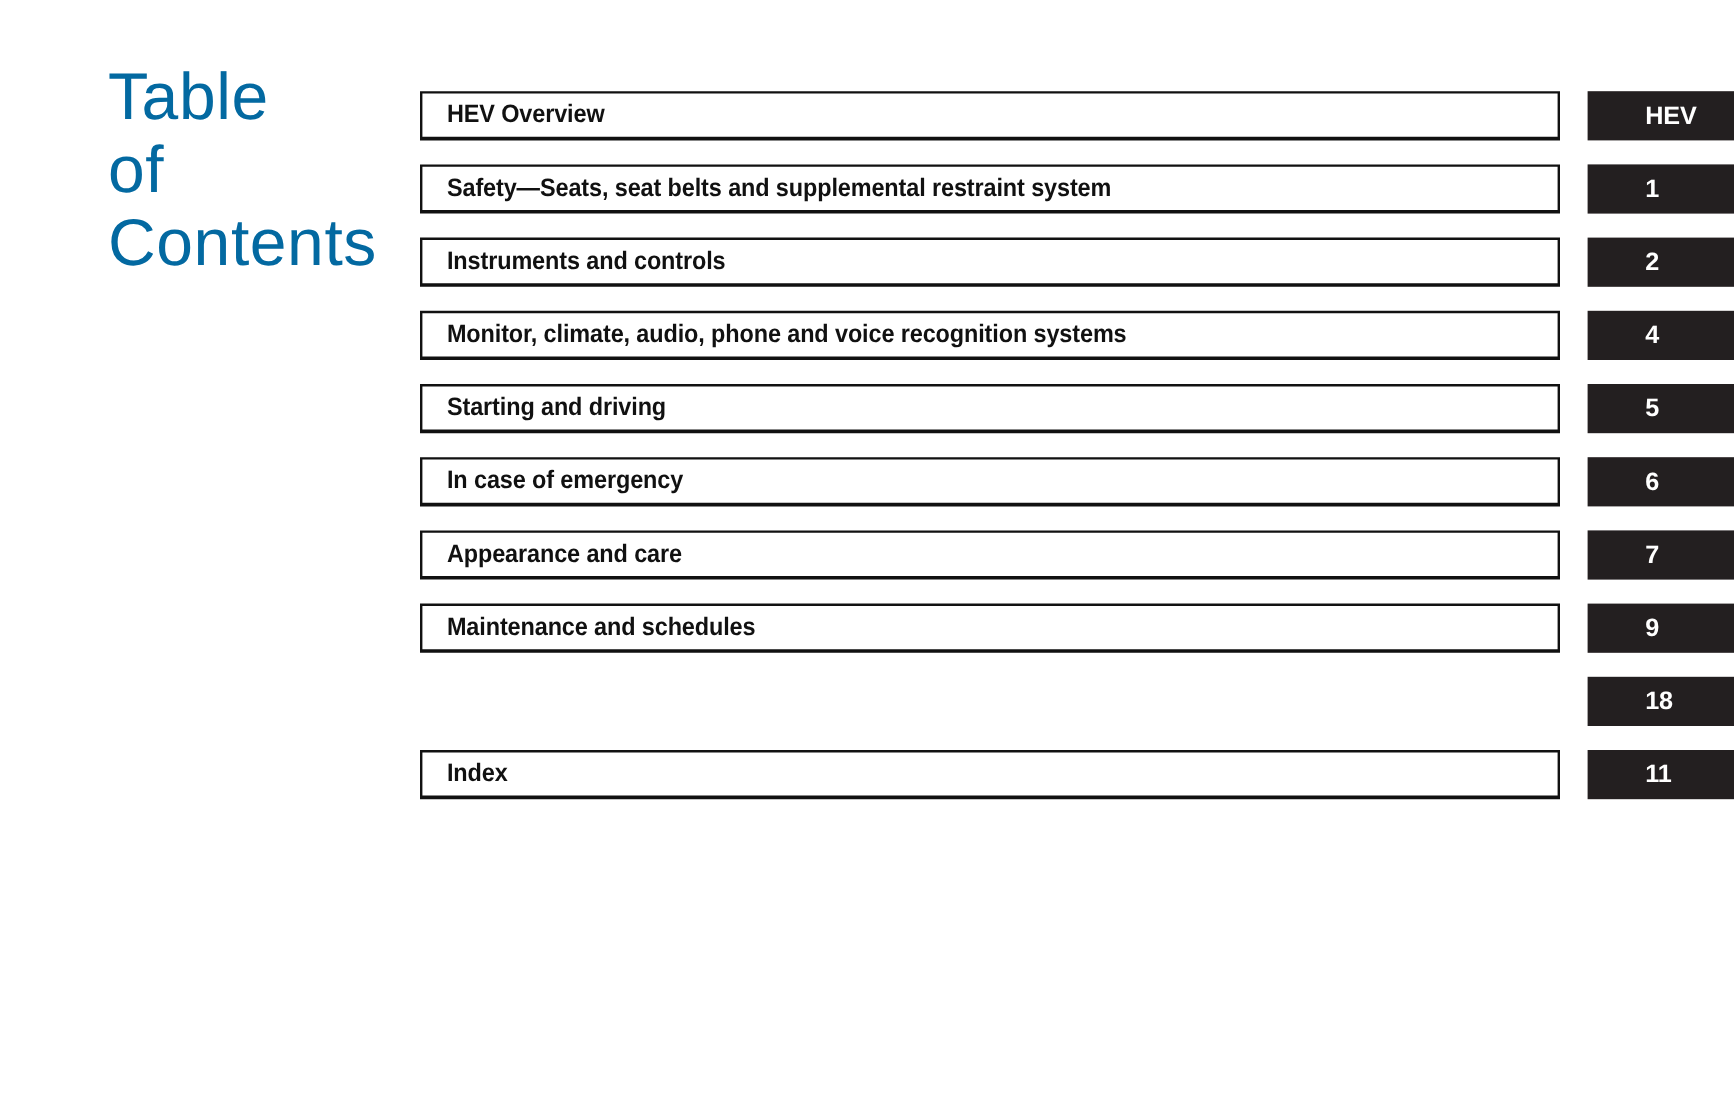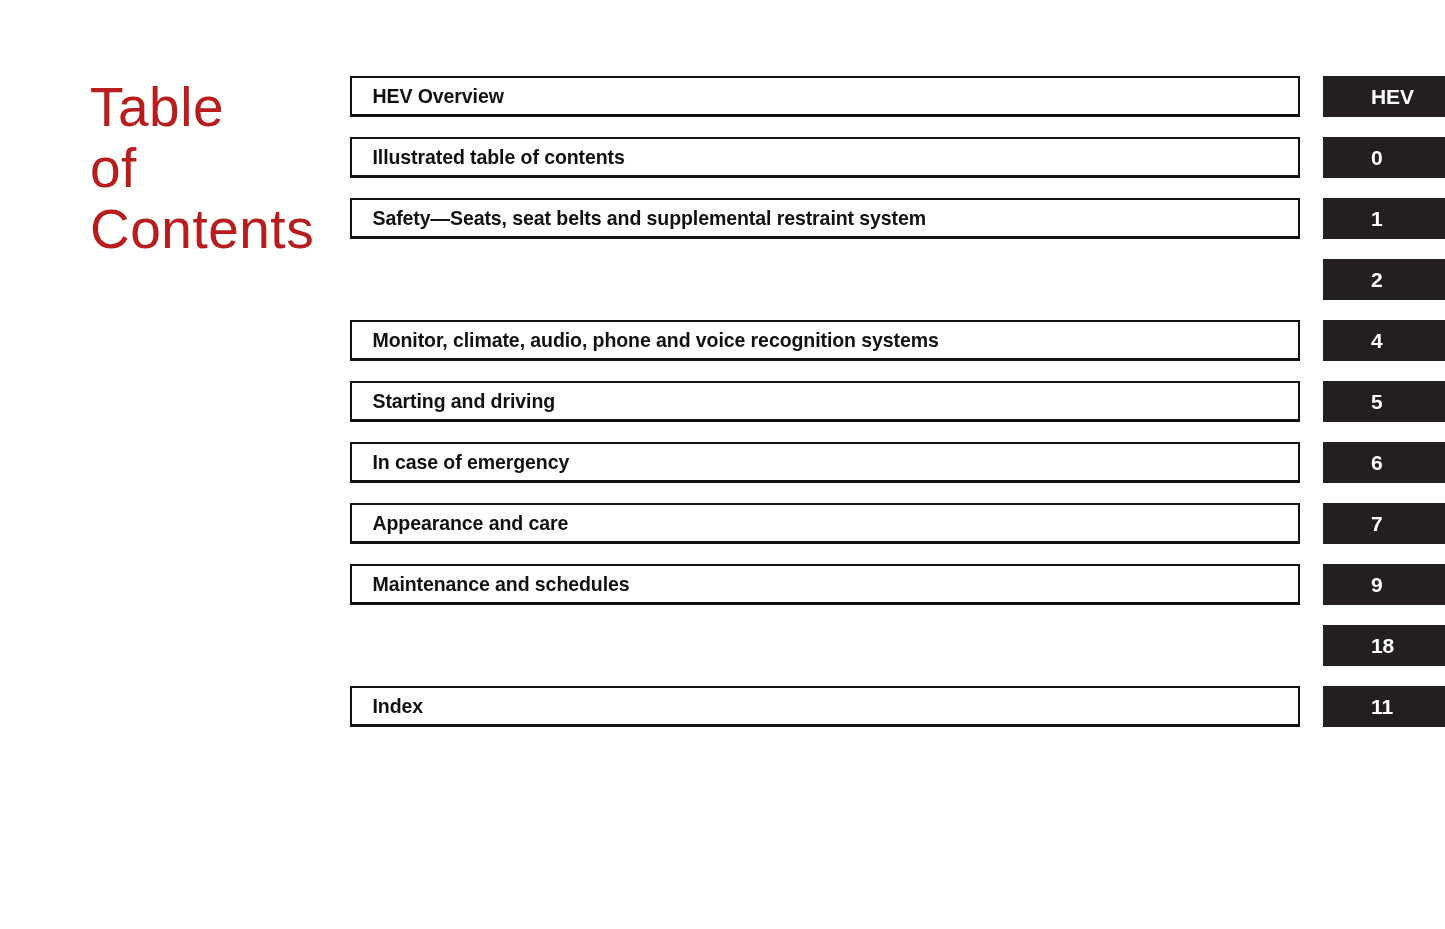--- a/index.html
+++ b/index.html
@@ -21,28 +21,28 @@
     width: 1445px;
     height: 929px;
     background: #ffffff;
     overflow: hidden;
   }
 
   
   #title-block {
     position: absolute;
     left: 90px;
-    top: 77px;
+    top: 50px;
     width: 250px;
     font-family: "Liberation Sans", "DejaVu Sans", sans-serif;
     font-weight: 300;
     font-size: 55px;
     line-height: 61px;
     letter-spacing: 0.5px;
-    color: #b91c1c;
+    color: #0369a1;
     white-space: nowrap;
   }
   #title-block .title-line {
     display: block;
   }
 
   
   #rows {
     position: absolute;
     left: 0;
@@ -124,35 +124,30 @@
       <div class="row">
         <div class="row-box">
           <span class="row-label">HEV Overview</span>
         </div>
         <div class="row-tab">
           <span class="row-tab-label wide">HEV</span>
         </div>
       </div>
       <div class="row">
         <div class="row-box">
-          <span class="row-label">Illustrated table of contents</span>
-        </div>
-        <div class="row-tab">
-          <span class="row-tab-label">0</span>
-        </div>
-      </div>
-      <div class="row">
-        <div class="row-box">
           <span class="row-label">Safety—Seats, seat belts and supplemental restraint system</span>
         </div>
         <div class="row-tab">
           <span class="row-tab-label">1</span>
         </div>
       </div>
       <div class="row">
+        <div class="row-box">
+          <span class="row-label">Instruments and controls</span>
+        </div>
         <div class="row-tab">
           <span class="row-tab-label">2</span>
         </div>
       </div>
       <div class="row">
         <div class="row-box">
           <span class="row-label">Monitor, climate, audio, phone and voice recognition systems</span>
         </div>
         <div class="row-tab">
           <span class="row-tab-label">4</span>

